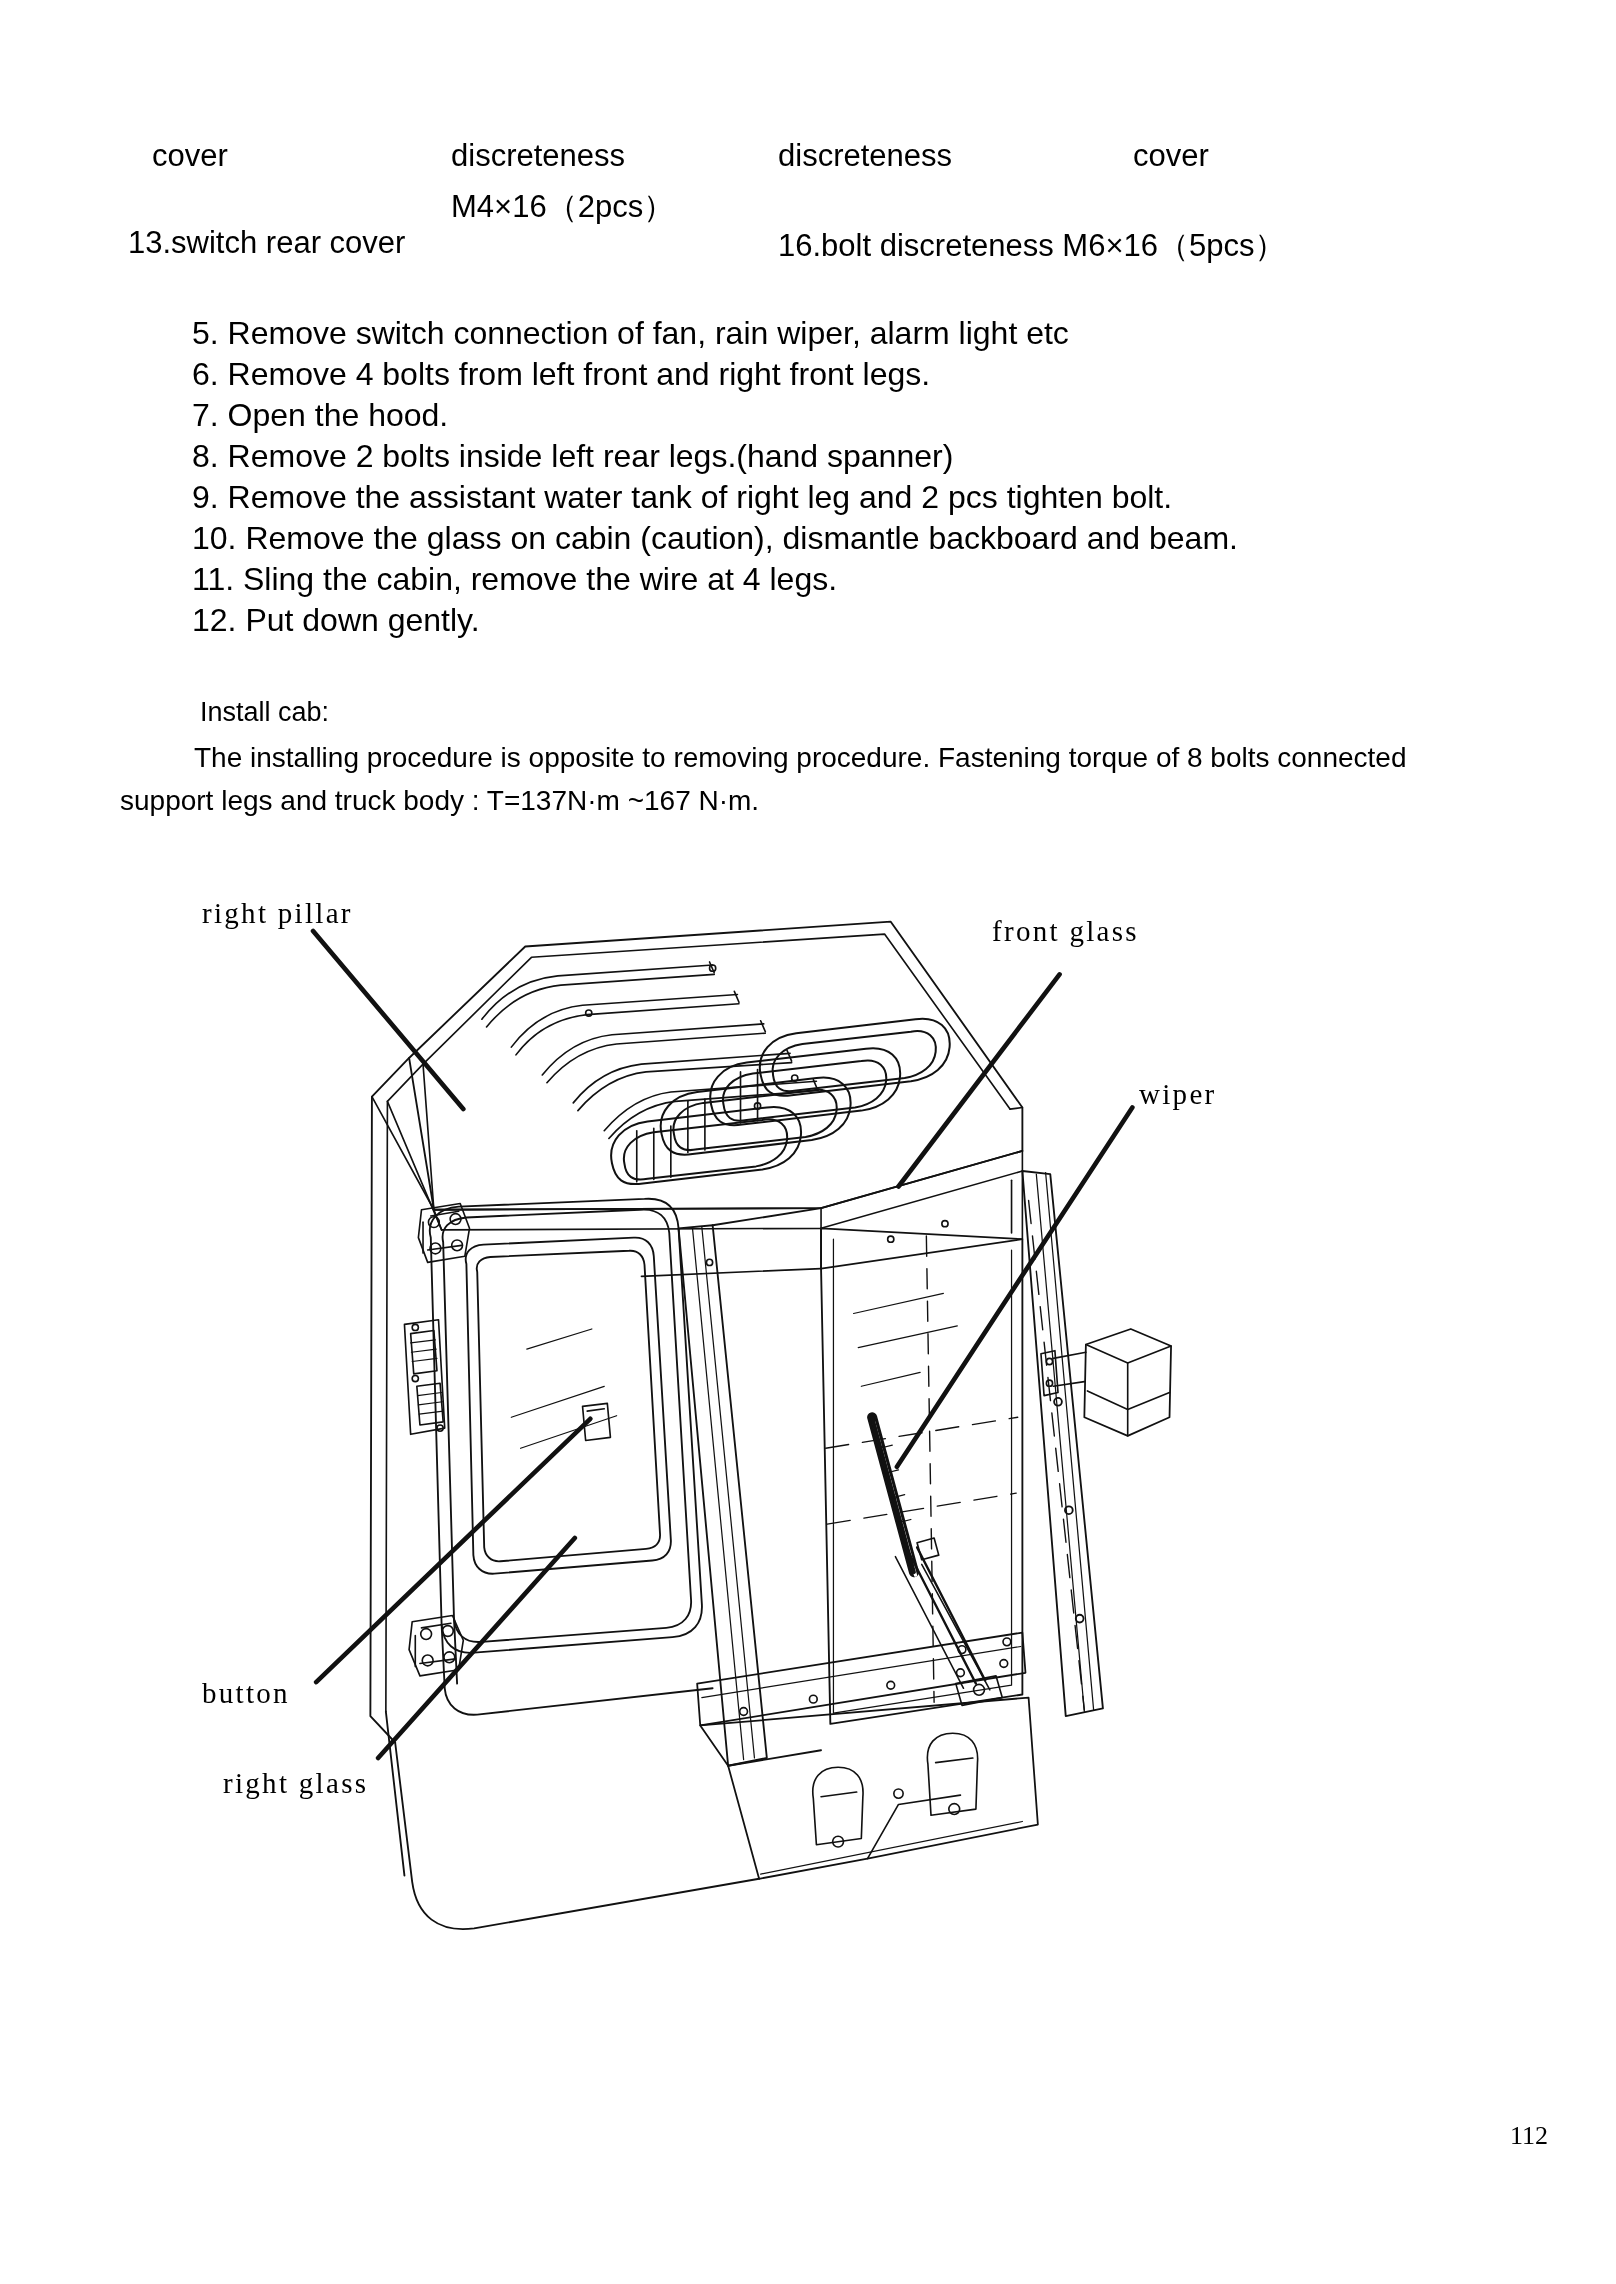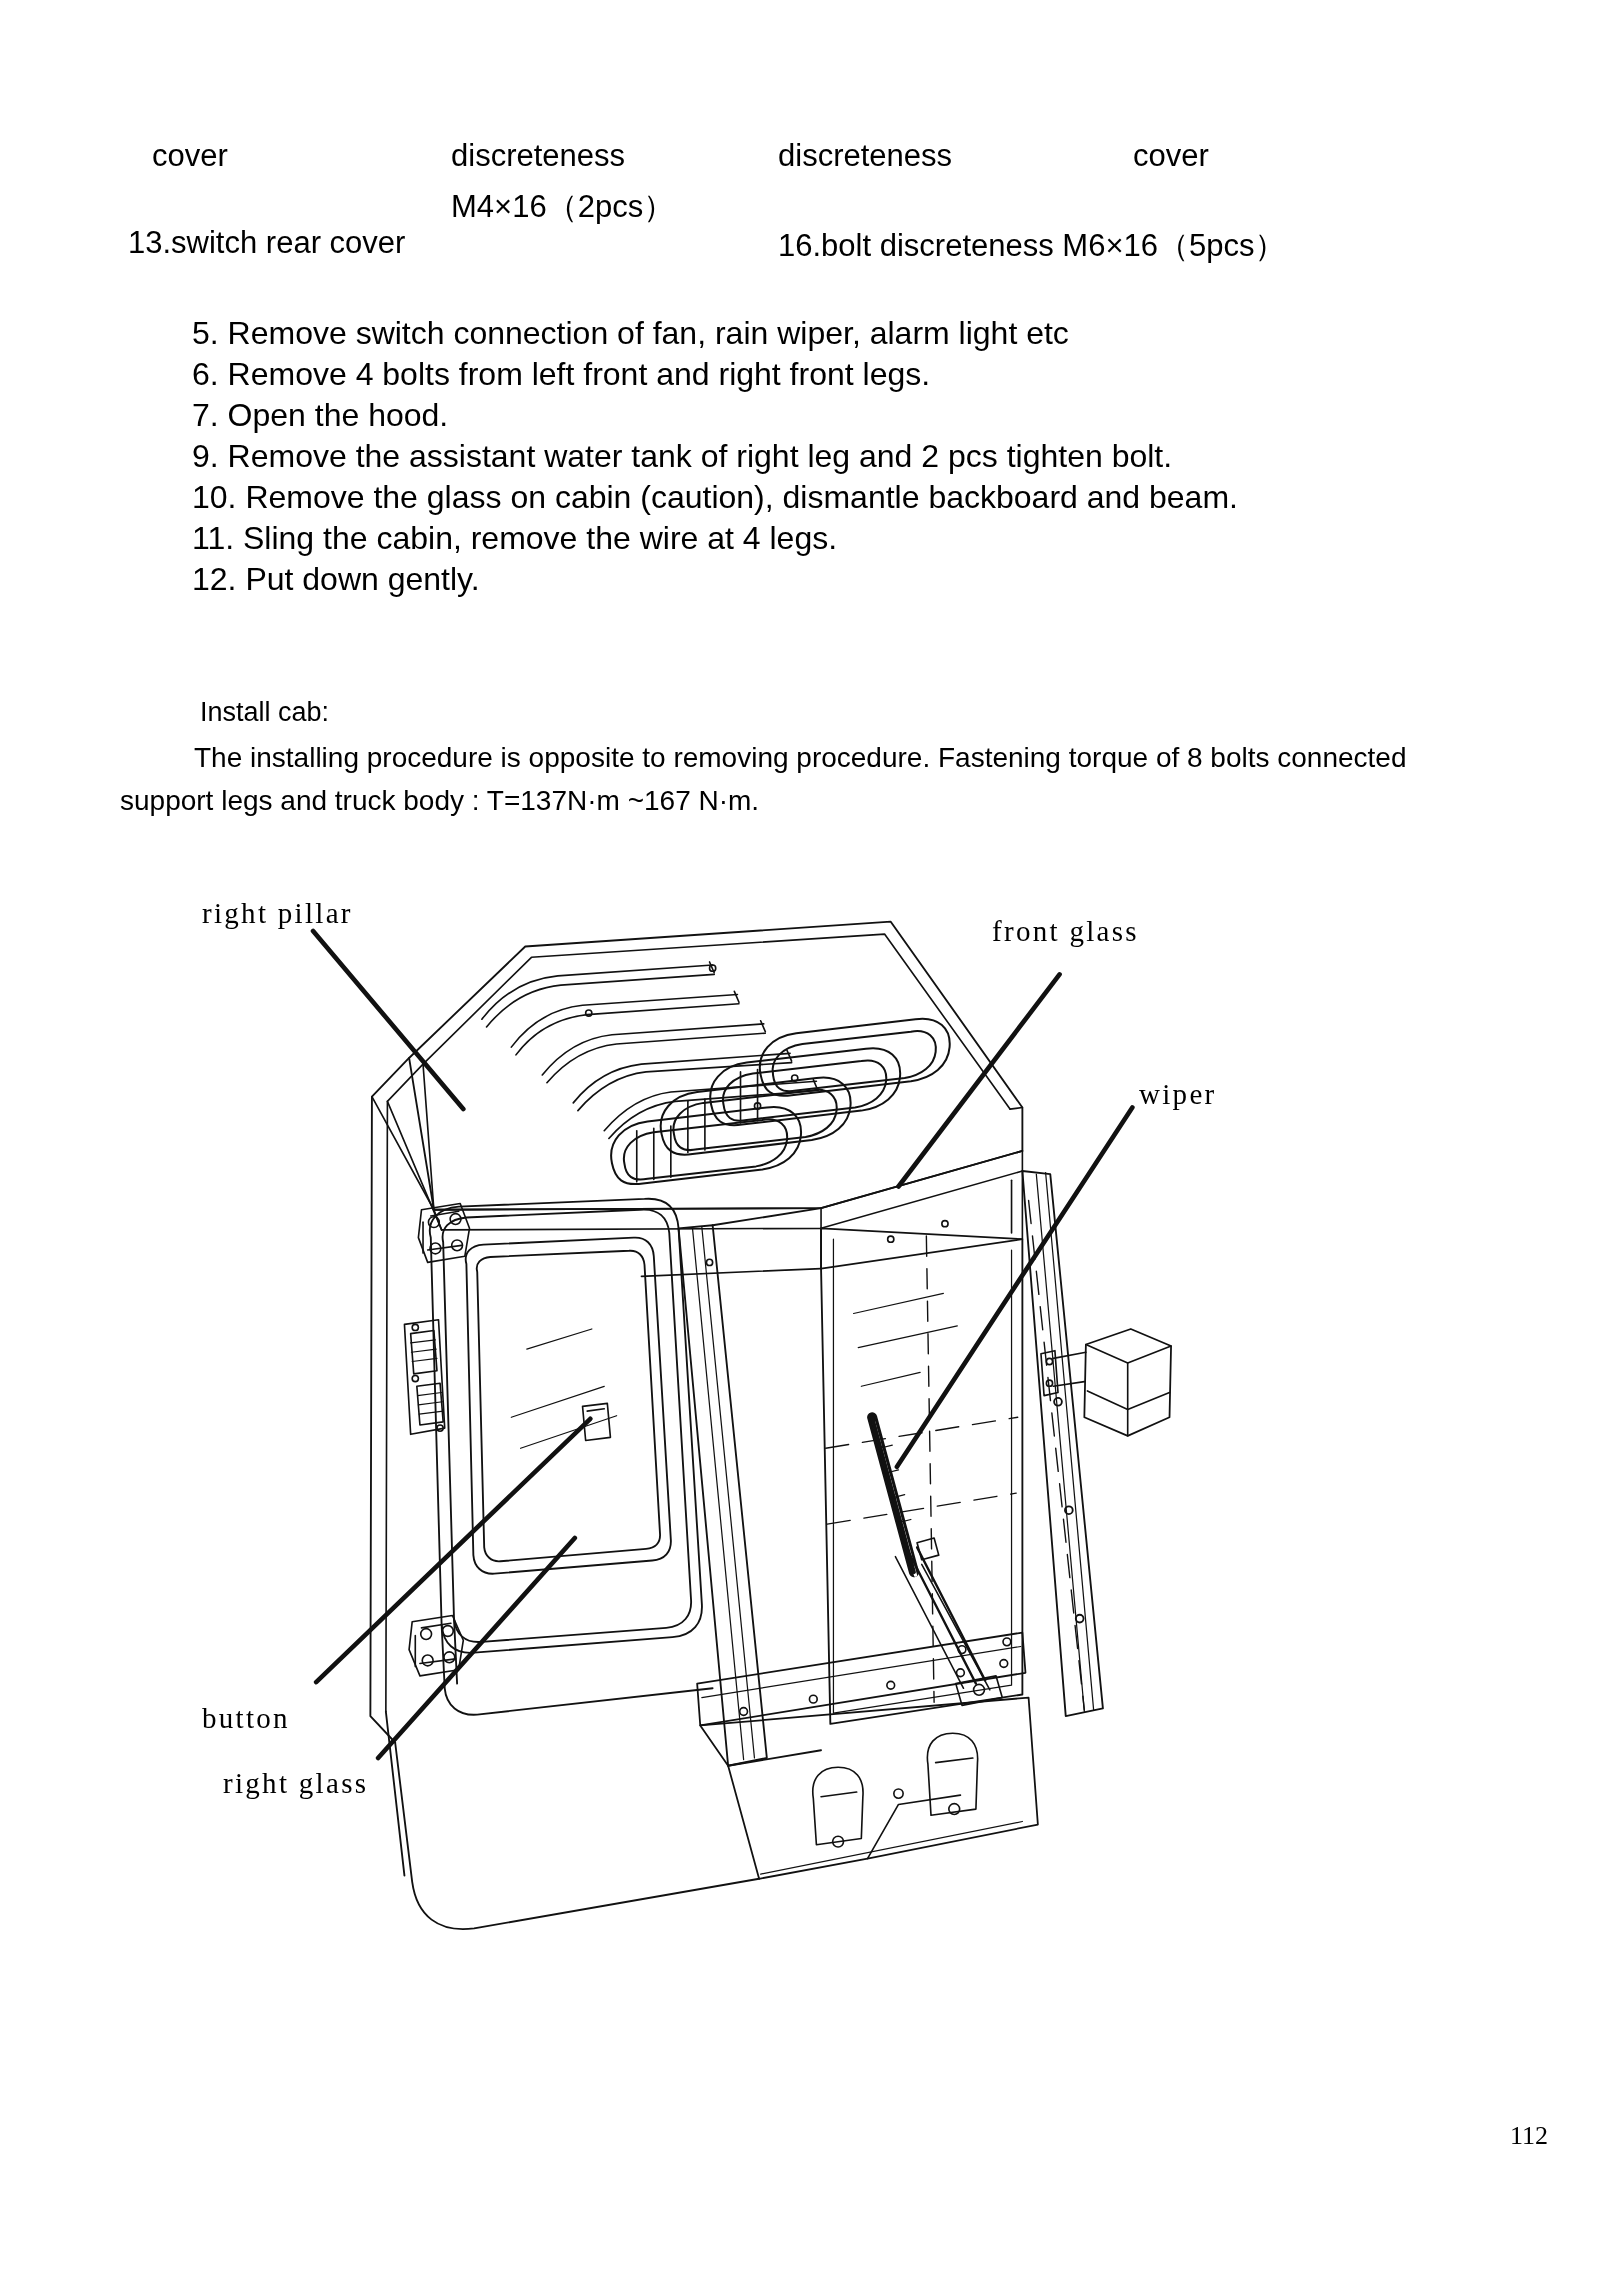--- a/index.html
+++ b/index.html
@@ -102,20 +102,21 @@
     </div>
 
   <div class="cap" style="left:128px; top:225px;">13.switch rear cover</div>
 
   <div class="cap" style="left:778px; top:225px;">16.bolt discreteness M6×16（5pcs）</div>
 
   <div class="steps" id="steps-host">
       <div class="step">5. Remove switch connection of fan, rain wiper, alarm light etc</div>
       <div class="step">6. Remove 4 bolts from left front and right front legs.</div>
       <div class="step">7. Open the hood.</div>
+      <div class="step">8. Remove 2 bolts inside left rear legs.(hand spanner)</div>
       <div class="step">9. Remove the assistant water tank of right leg and 2 pcs tighten bolt.</div>
       <div class="step">10. Remove the glass on cabin (caution), dismantle backboard and beam.</div>
       <div class="step">11. Sling the cabin, remove the wire at 4 legs.</div>
       <div class="step">12. Put down gently.</div>
     </div>
 
   <div class="install-head">Install cab:</div>
 
   <div class="install-body">The installing procedure is opposite to removing procedure. Fastening torque of 8 bolts connected support legs and truck body : T=137N·m ~167 N·m.</div>
 
@@ -361,21 +362,21 @@
           <path d="M128,1140 L382,856"></path>
         </g>
 
       </g>
     </svg>
 
     <div id="fig-labels">
         <div class="lbl" style="left: -77px; top: 22px;">right pillar</div>
         <div class="lbl" style="left: 713px; top: 40px;">front glass</div>
         <div class="lbl" style="left: 860px; top: 203px; font-family: Liberation Serif, serif;">wiper</div>
-        <div class="lbl" style="left: -77px; top: 827px;">button</div>
+        <div class="lbl" style="left: -77px; top: 802px;">button</div>
         <div class="lbl" style="left: -56px; top: 892px;">right glass</div>
       </div>
   </div>
 
   <div class="pageno">112</div>
 
 </div>
 
 
 </body></html>

